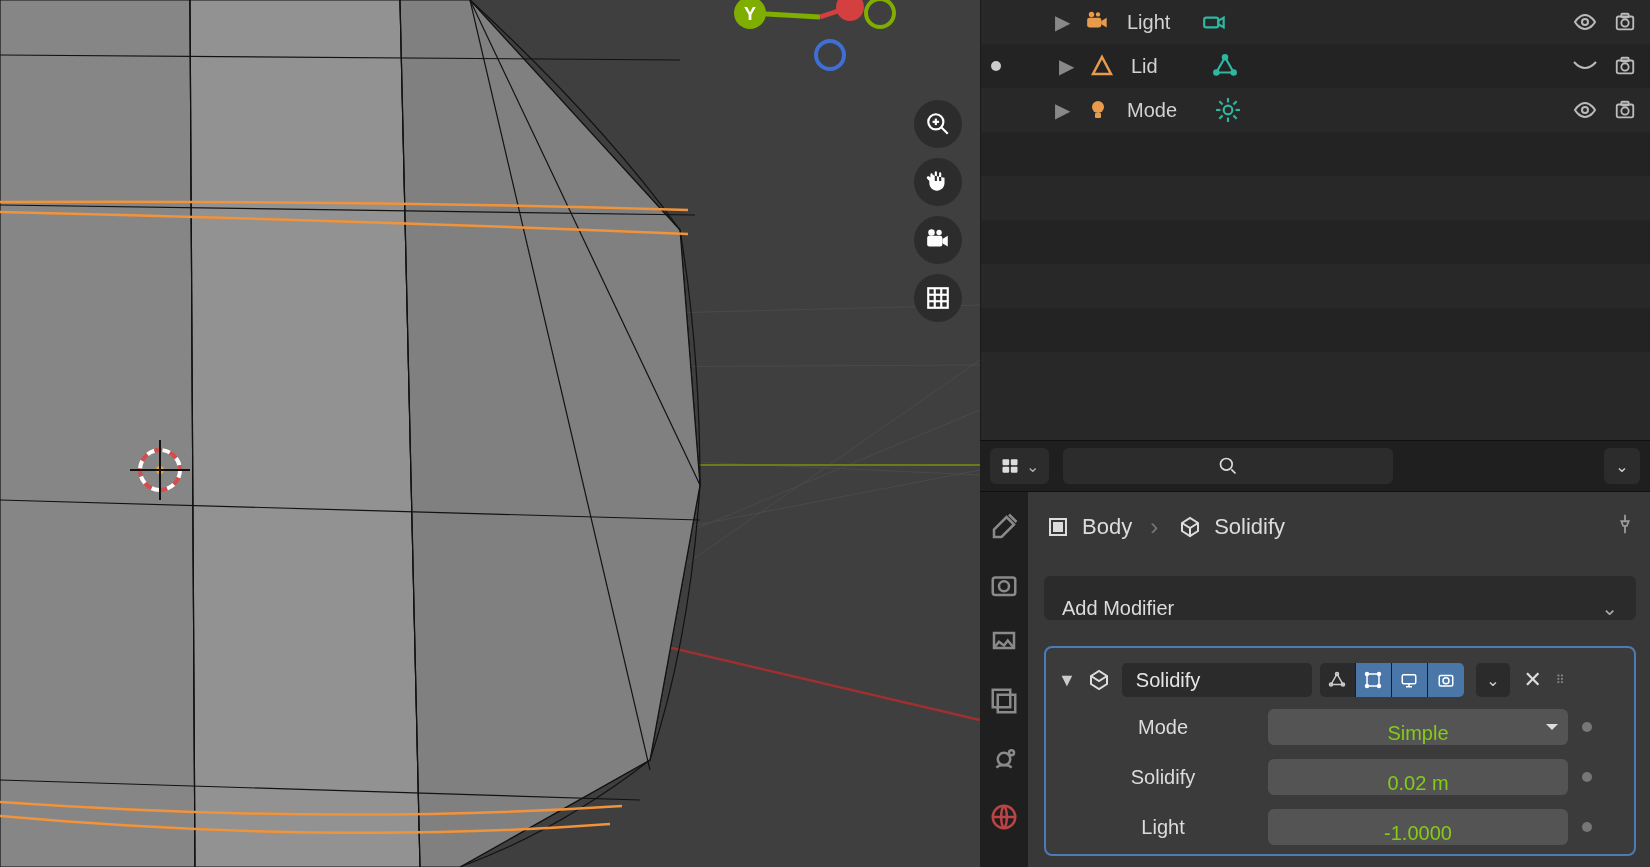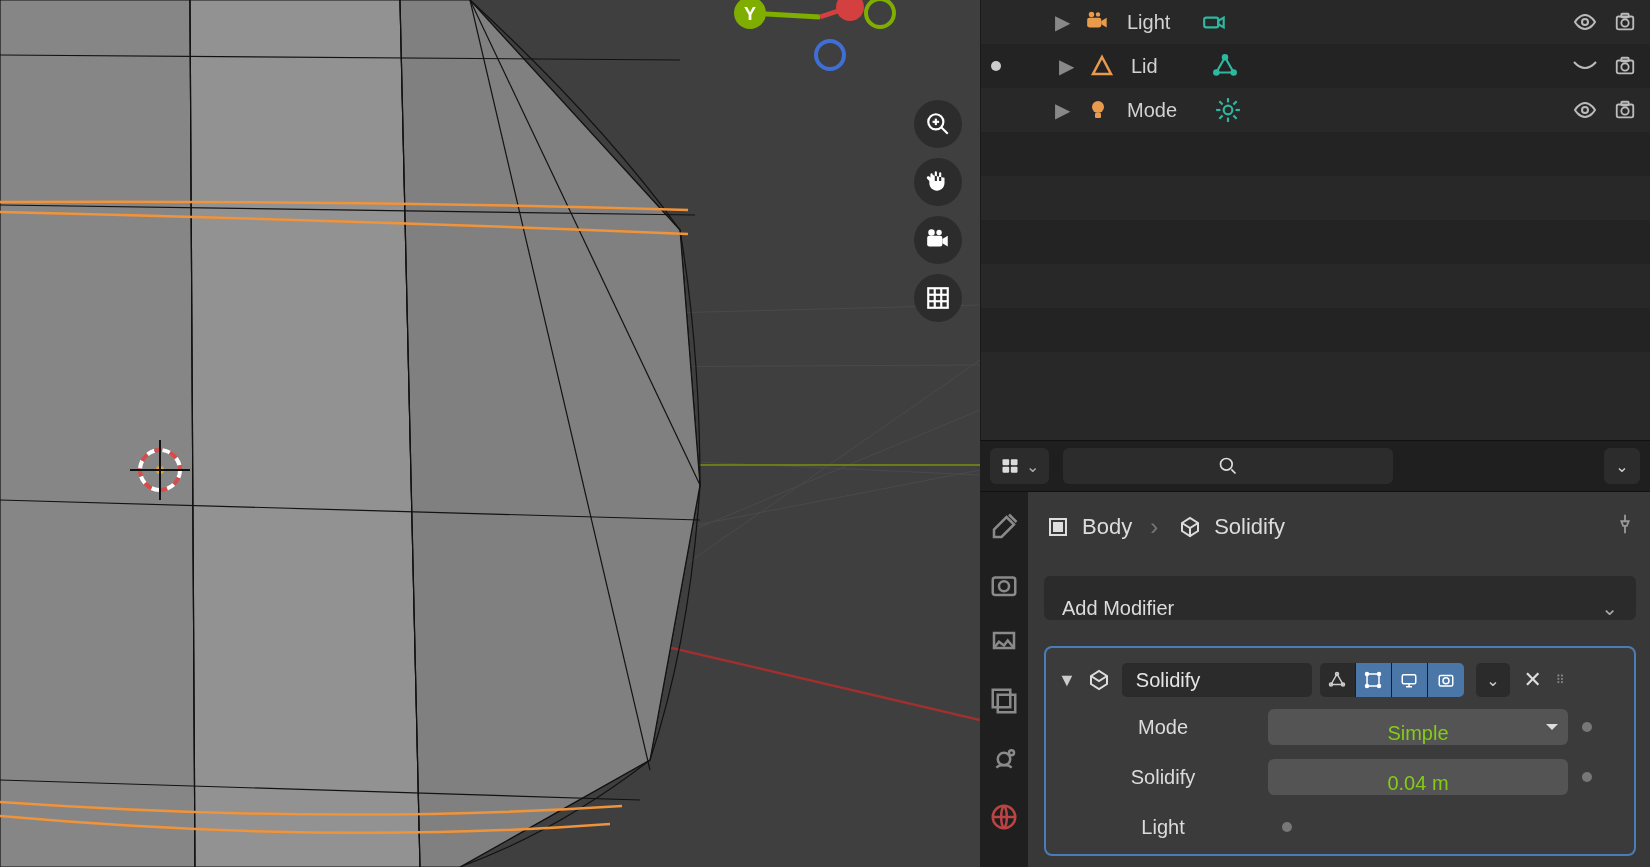--- a/index.html
+++ b/index.html
@@ -439,26 +439,29 @@
           <div class="prop-row">
             <div class="lbl">Mode</div>
             <div class="field dd">
                 <span>Simple</span>
               </div>
             <div class="pin"></div>
           </div>
           <div class="prop-row">
             <div class="lbl">Solidify</div>
             <div class="field">
-                <span>0.04 m</span>
+                <span>0.02 m</span>
               </div>
             <div class="pin"></div>
           </div>
           <div class="prop-row">
             <div class="lbl">Light</div>
+            <div class="field">
+                <span>-1.0000</span>
+              </div>
             <div class="pin"></div>
           </div>
         </div>
       </div>
     </div>
 
   </div>
 </div>
 
 </body></html>

